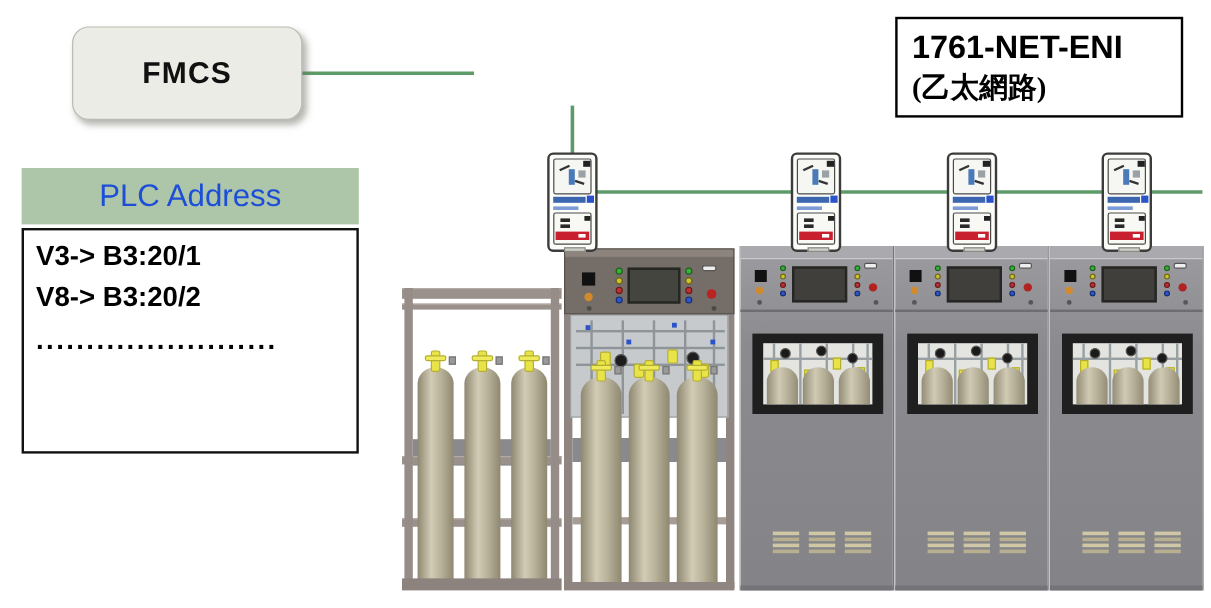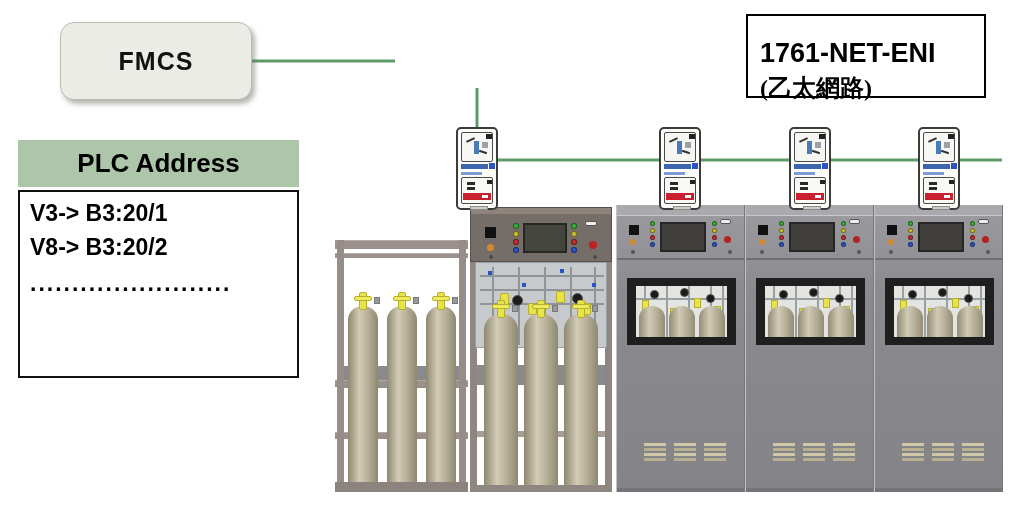--- a/index.html
+++ b/index.html
@@ -7,27 +7,27 @@
   .canvas{position:relative;width:1009px;height:507px;background:#fff;
           font-family:"Liberation Sans",sans-serif;overflow:hidden}
   .connectors{position:absolute;left:0;top:0;z-index:5}
   .node{position:absolute;display:flex;align-items:center;justify-content:center;
         background:#ebece6;border:1px solid #b9bdb2;color:#111;
         box-shadow:3px 4px 5px rgba(110,110,100,.5);z-index:10}
   .fmcs{left:60px;top:22px;width:192px;height:78px;border-radius:14px;
         font-size:25px;font-weight:bold;letter-spacing:1px}
   .eth{left:393px;top:36px;width:168px;height:52px;border-radius:10px;font-size:30px}
   .eni{position:absolute;left:746px;top:14px;width:240px;height:84px;background:#fff;
-       border:2px solid #000;padding:19px 12px;z-index:10;color:#000}
+       border:2px solid #000;padding:5px 12px;z-index:10;color:#000}
   .eni-line1{font-size:27px;font-weight:bold;line-height:36px}
   .eni-line2{font-size:24px;font-weight:bold;line-height:34px;
              font-family:"Liberation Serif",serif}
   .plc-header{position:absolute;left:18px;top:140px;width:281px;height:47px;
               background:#adc6a9;display:flex;align-items:center;justify-content:center;
-              font-size:26px;font-weight:bold;color:#000000;z-index:10}
+              font-size:26px;font-weight:normal;color:#1d4ed8;z-index:10}
   .plc-box{position:absolute;left:18px;top:190px;width:281px;height:188px;background:#fff;
            border:2px solid #111;padding:4px 10px;z-index:10;color:#000}
   .plc-entry{font-size:23px;font-weight:bold;line-height:34px;white-space:nowrap}
   .plc-entry.dots{letter-spacing:2px;line-height:38px}
   #equipment,#modules{position:absolute;left:0;top:0;width:1009px;height:507px}
   #equipment{z-index:1}
   #modules{z-index:6}
   #equipment div,#modules div{position:absolute}
 </style>
 </head>

